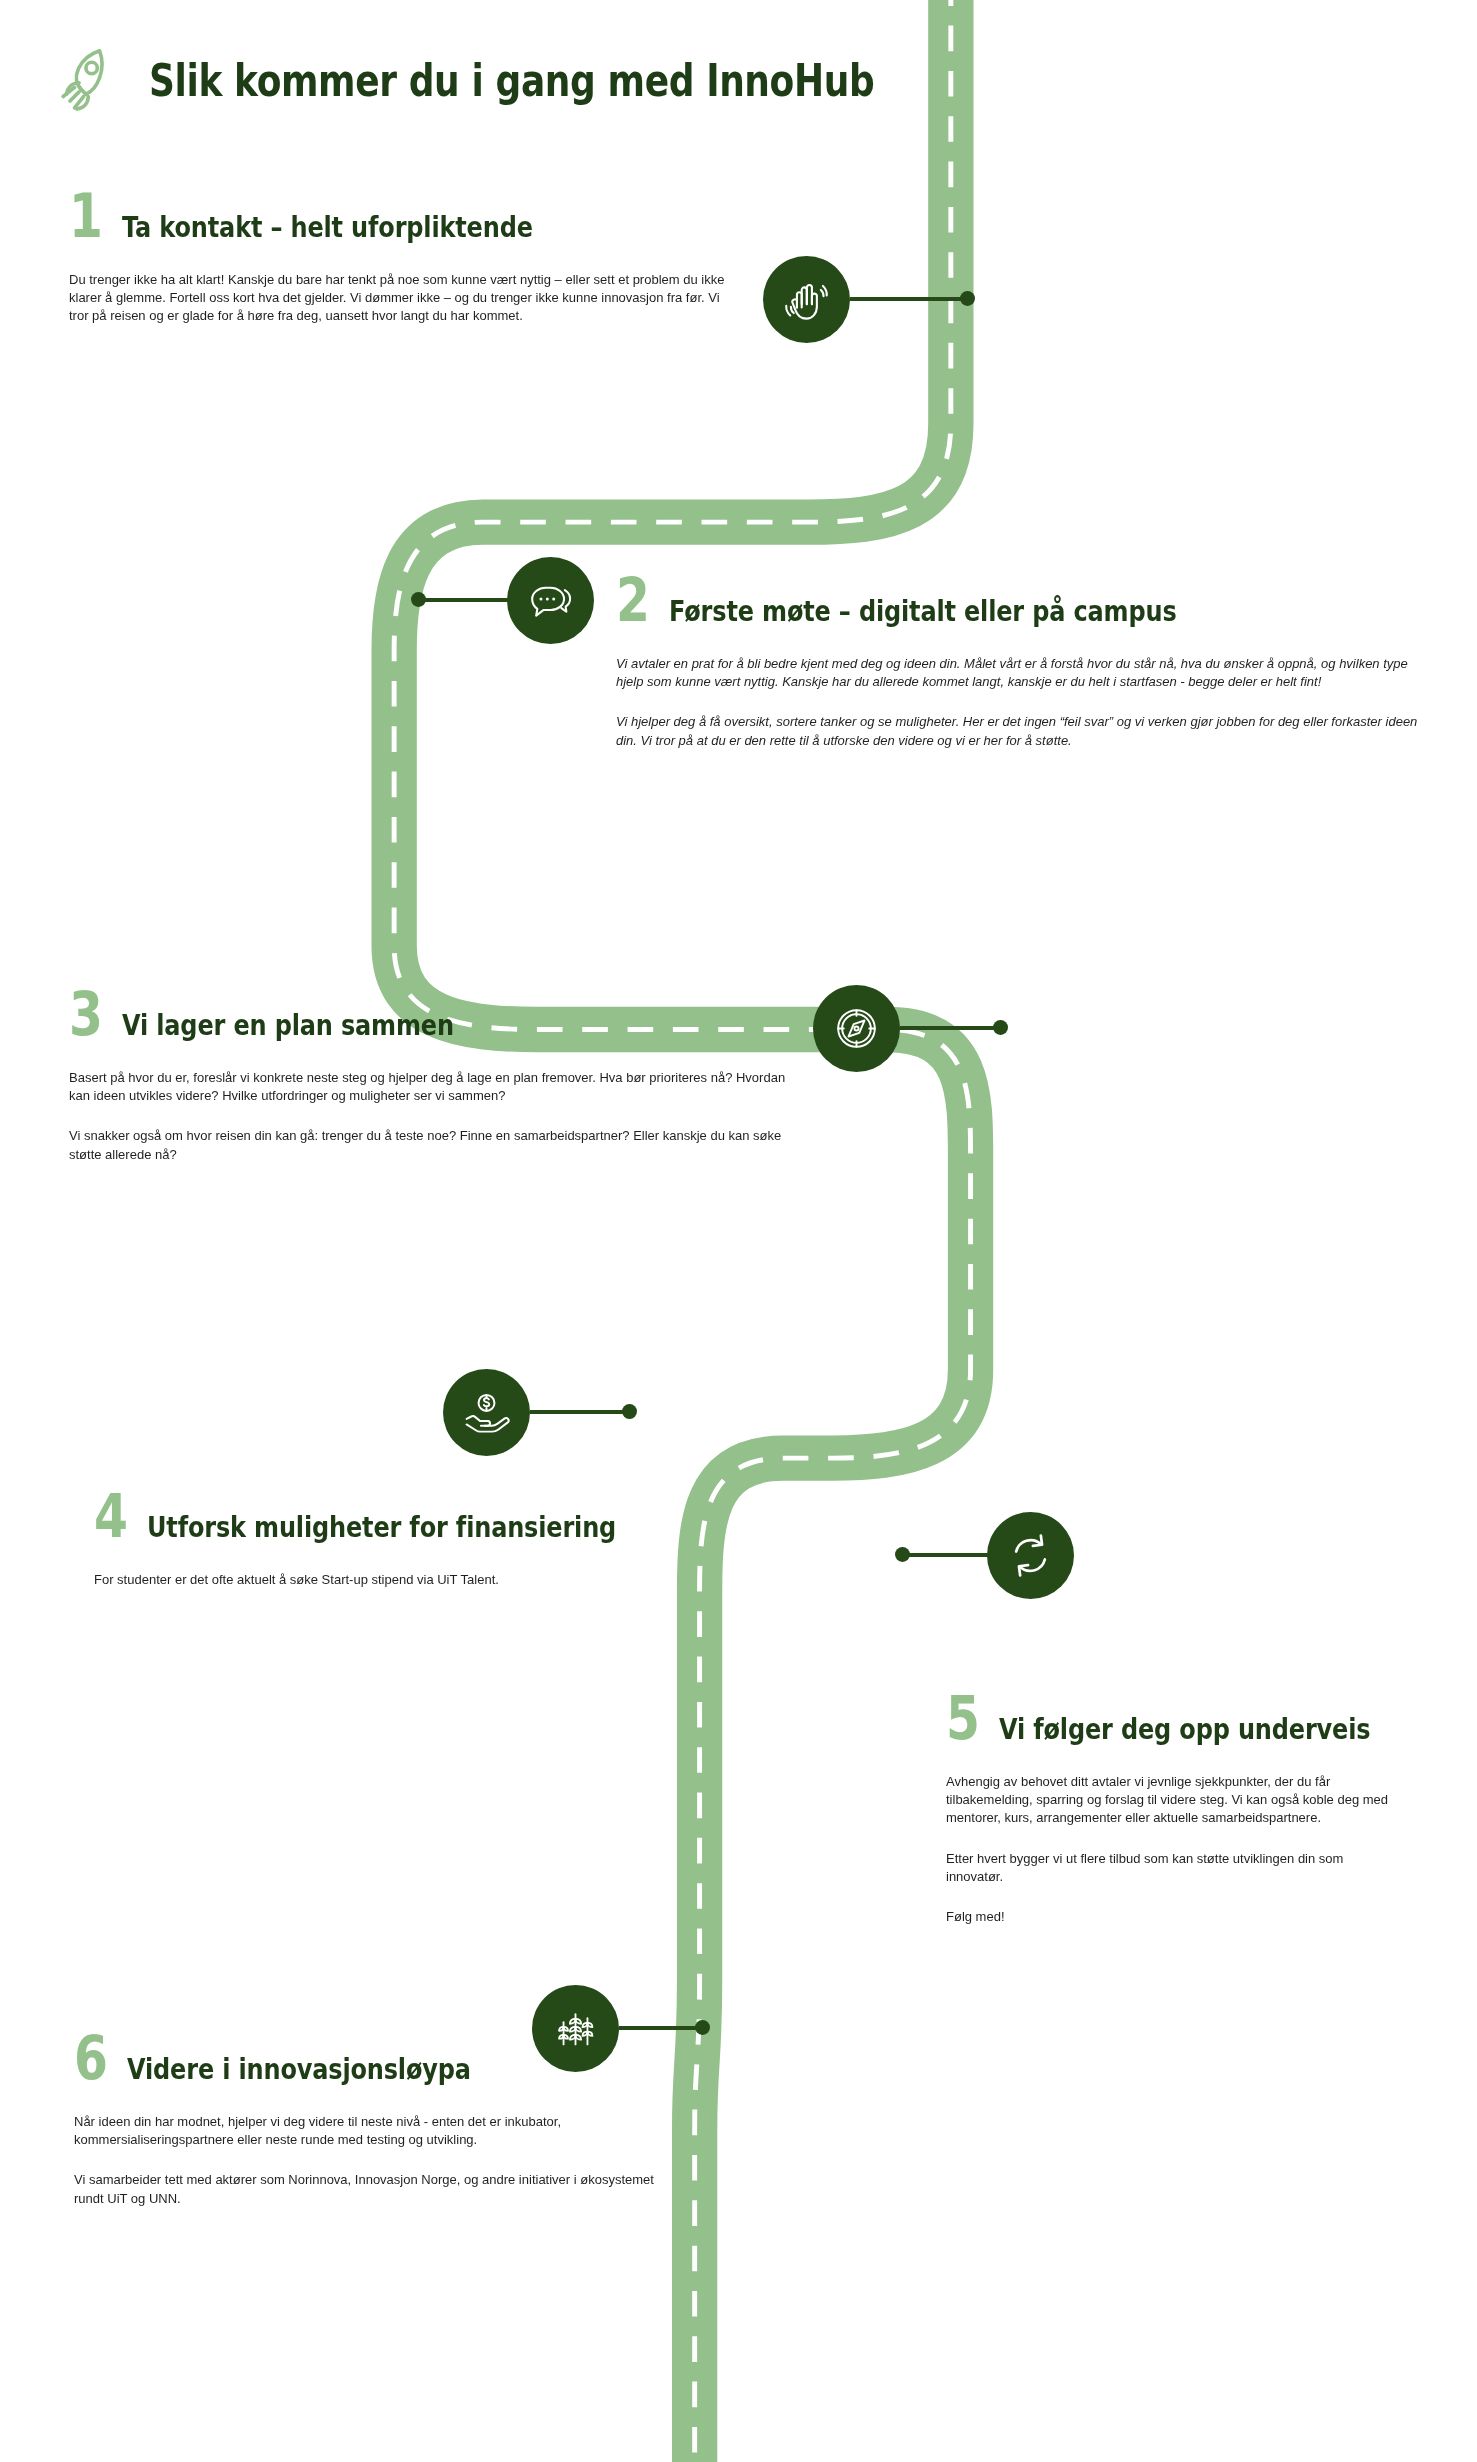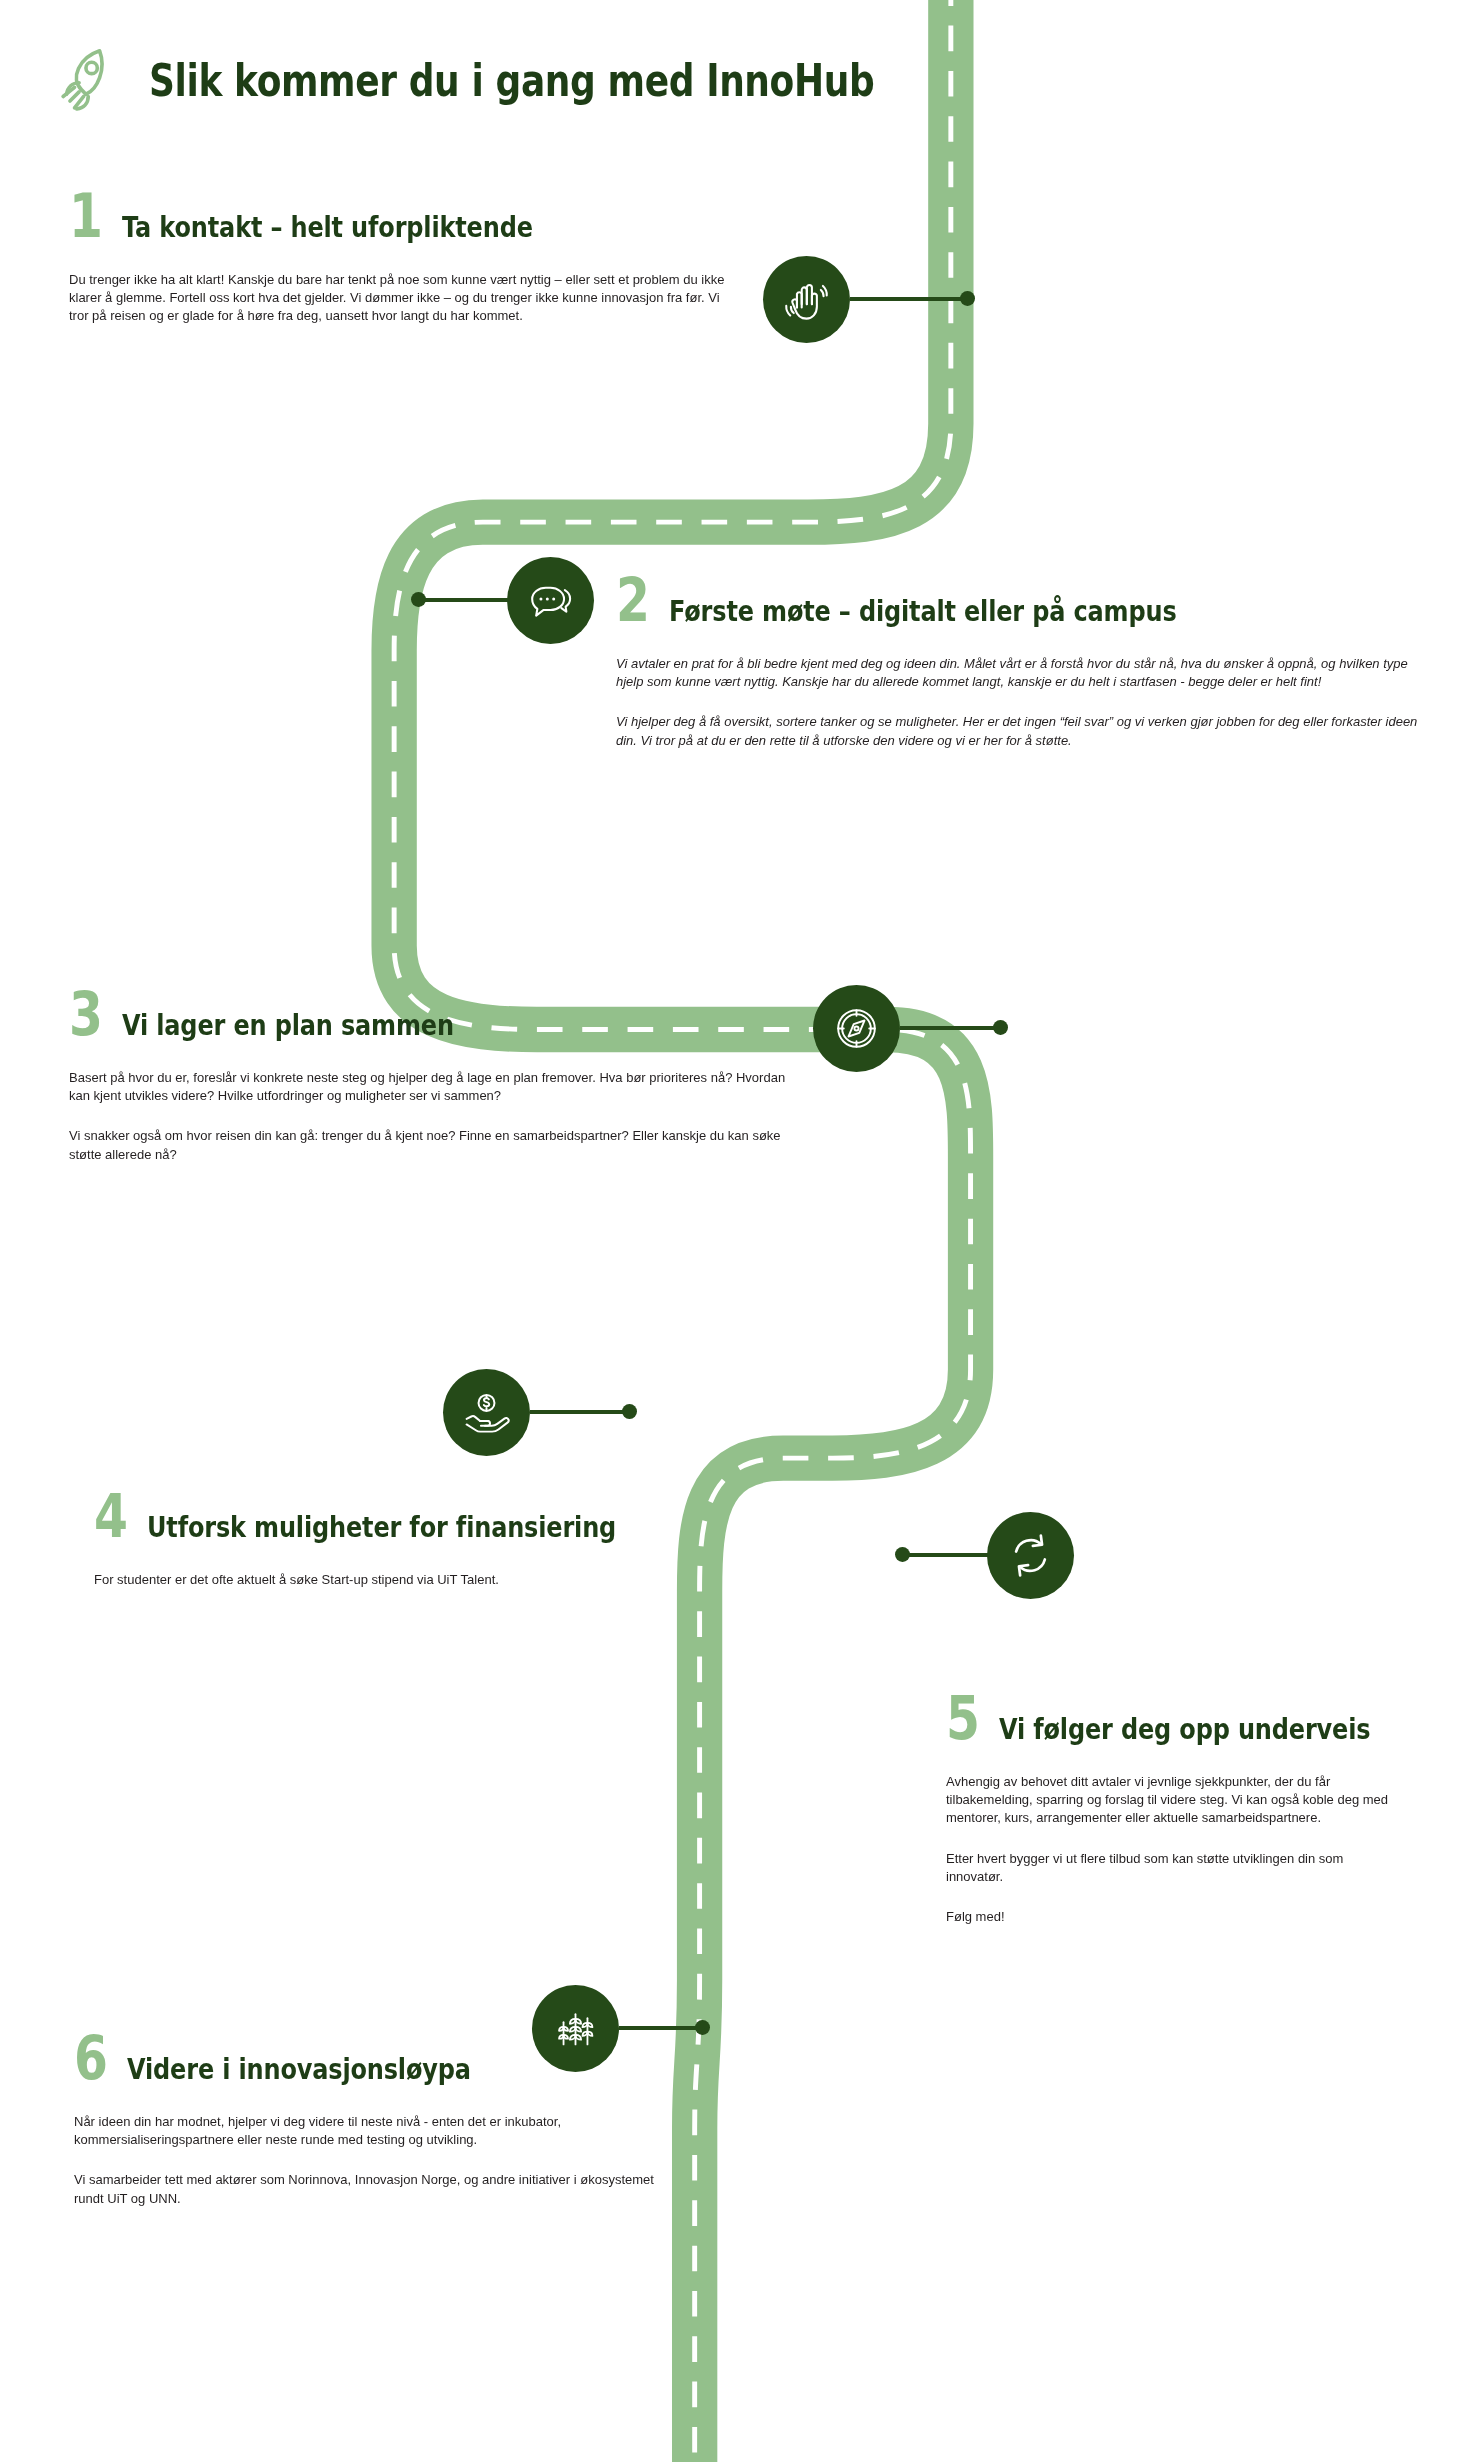--- a/index.html
+++ b/index.html
@@ -166,22 +166,22 @@
         <p>Vi hjelper deg å få oversikt, sortere tanker og se muligheter. Her er det ingen “feil svar” og vi verken gjør jobben for deg eller forkaster ideen din. Vi tror på at du er den rette til å utforske den videre og vi er her for å støtte.</p>
       </div>
     </div>
 
     <div class="step" id="step-3">
       <div class="step-head">
         <div class="step-num">3</div>
         <div class="step-title">Vi lager en plan sammen</div>
       </div>
       <div class="step-body">
-        <p>Basert på hvor du er, foreslår vi konkrete neste steg og hjelper deg å lage en plan fremover. Hva bør prioriteres nå? Hvordan kan kjent utvikles videre? Hvilke utfordringer og muligheter ser vi sammen?</p>
-        <p>Vi snakker også om hvor reisen din kan gå: trenger du å kjent noe? Finne en samarbeidspartner? Eller kanskje du kan søke støtte allerede nå?</p>
+        <p>Basert på hvor du er, foreslår vi konkrete neste steg og hjelper deg å lage en plan fremover. Hva bør prioriteres nå? Hvordan kan ideen utvikles videre? Hvilke utfordringer og muligheter ser vi sammen?</p>
+        <p>Vi snakker også om hvor reisen din kan gå: trenger du å teste noe? Finne en samarbeidspartner? Eller kanskje du kan søke støtte allerede nå?</p>
       </div>
     </div>
 
     <div class="step" id="step-4">
       <div class="step-head">
         <div class="step-num">4</div>
         <div class="step-title">Utforsk muligheter for finansiering</div>
       </div>
       <div class="step-body">
         <p>For studenter er det ofte aktuelt å søke Start-up stipend via UiT Talent.</p>

